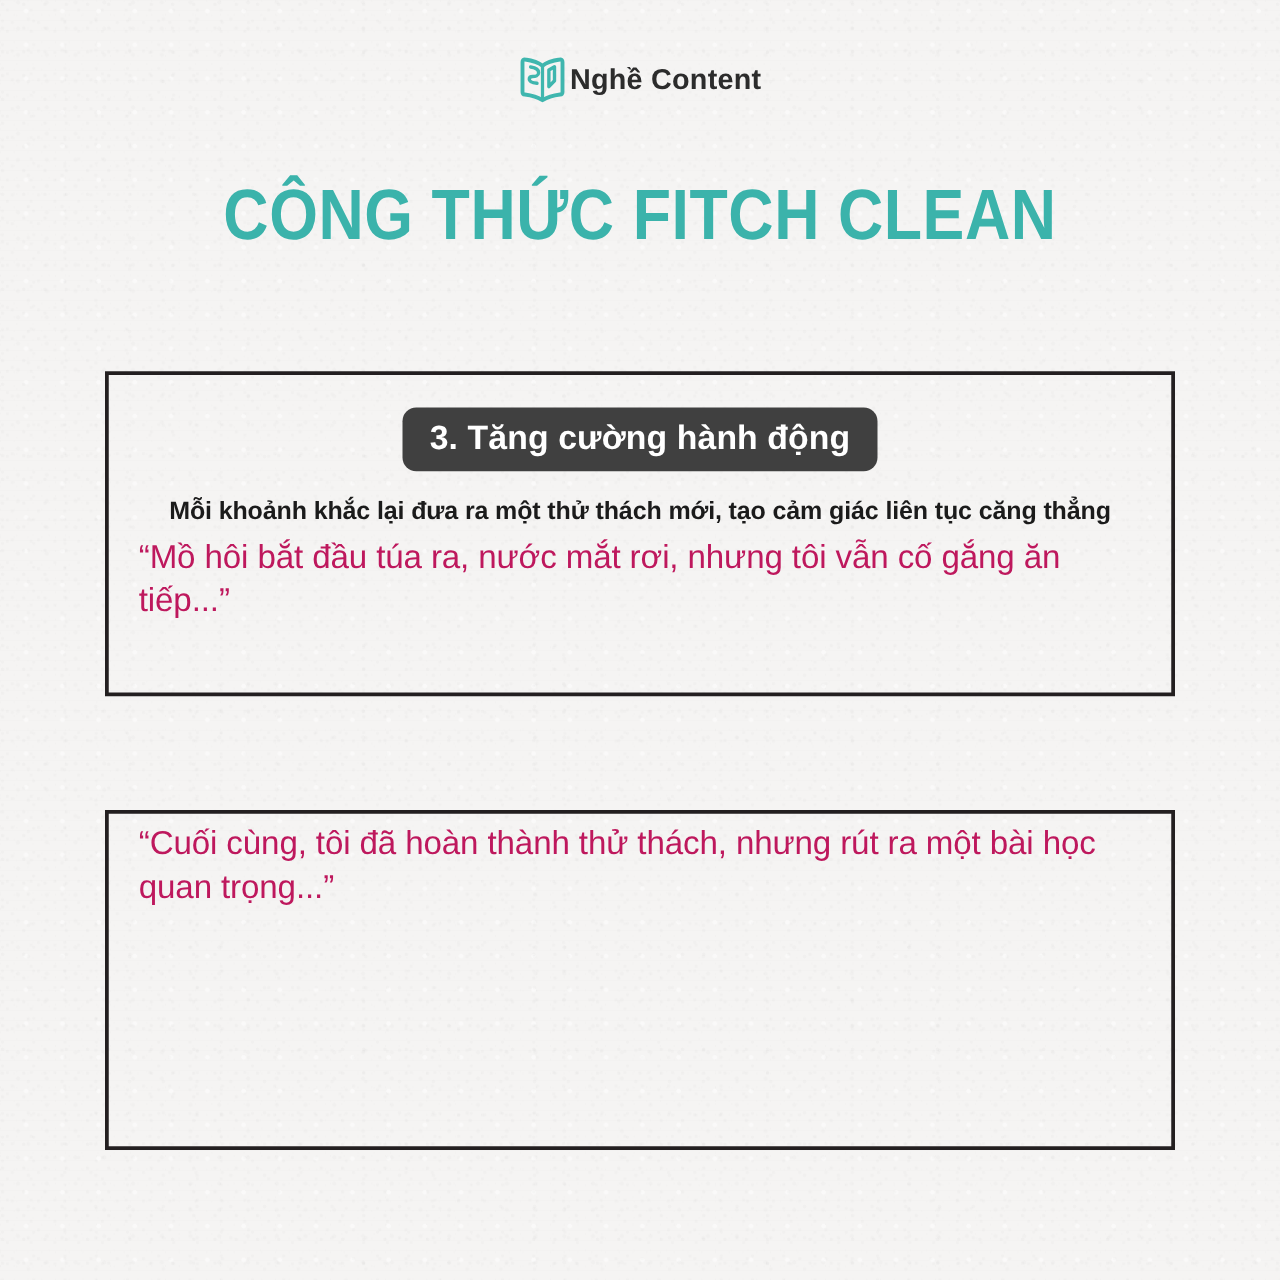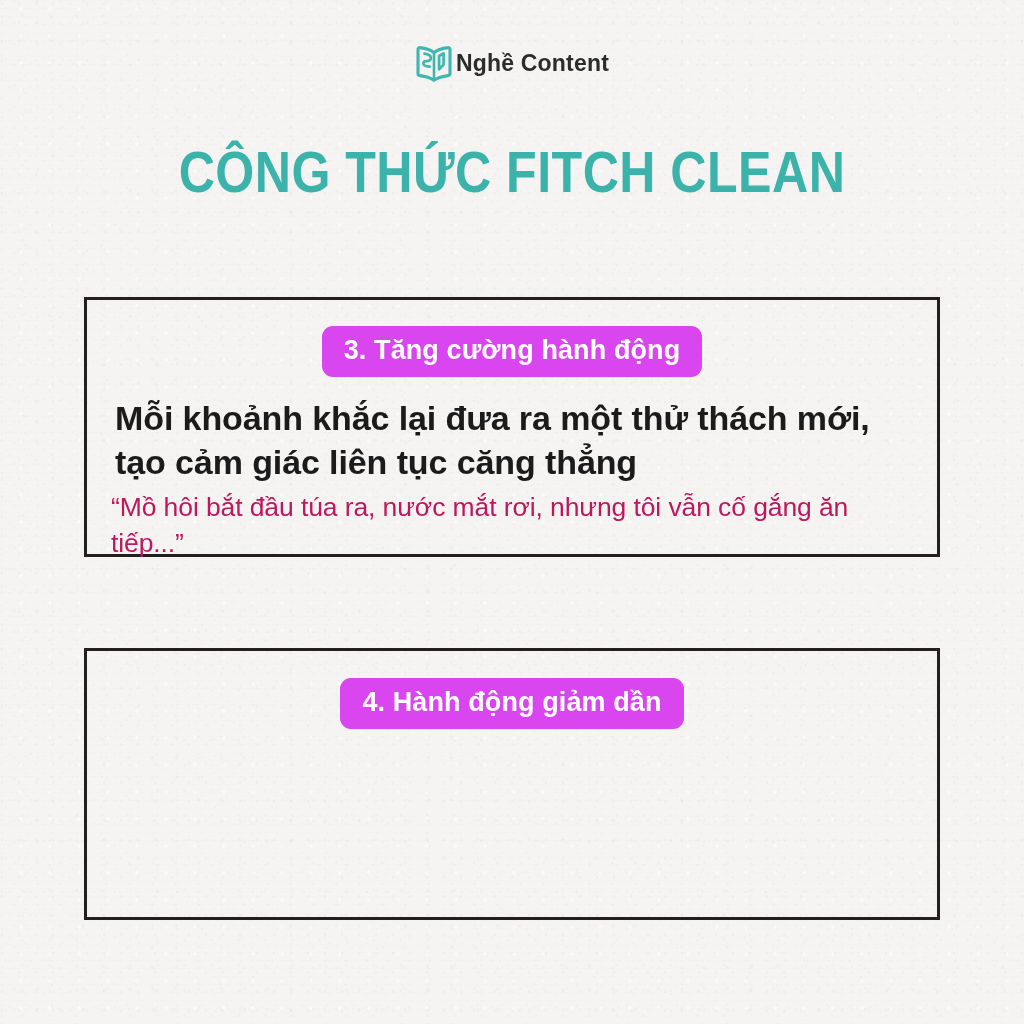--- a/index.html
+++ b/index.html
@@ -94,36 +94,36 @@
     position: absolute;
     border: 3px solid #231f20;
     background: transparent;
     padding: 0 22px;
   }
   #card-1 { left: 84px; top: 297px; width: 856px; height: 260px; }
   #card-2 { left: 84px; top: 648px; width: 856px; height: 272px; }
 
   .badge-row { display: flex; justify-content: center; }
   .badge {
-    background: #d946ef;
+    background: #404040;
     color: #ffffff;
     border-radius: 11px;
     font-size: 27px;
     font-weight: 600;
     line-height: 1;
     padding: 11px 22px 13px;
     white-space: nowrap;
     letter-spacing: .1px;
   }
   #card-1 .badge-row { margin-top: 26px; }
   #card-2 .badge-row { margin-top: 27px; }
 
   .headline {
-    text-align: left;
-    font-size: 34px;
+    text-align: center;
+    font-size: 20px;
     font-weight: 700;
     color: #1b1b1b;
     line-height: 1.30;
     letter-spacing: -.1px;
     padding: 0 6px;
   }
   #card-1 .headline { margin-top: 19px; }
   #card-2 .headline { margin-top: 19px; }
 
   .quote {
@@ -166,18 +166,16 @@
 
   <section class="card" id="card-1">
     <div class="badge-row">
       <span class="badge">3. Tăng cường hành động</span>
     </div>
     <p class="headline">Mỗi khoảnh khắc lại đưa ra một thử thách mới, tạo cảm giác liên tục căng thẳng</p>
     <p class="quote">“Mồ hôi bắt đầu túa ra, nước mắt rơi, nhưng tôi vẫn cố gắng ăn tiếp...”</p>
   </section>
 
   <section class="card" id="card-2">
-    <div class="badge-row">
-      <span class="badge">4. Hành động giảm dần</span>
-    </div>
+    <p class="quote">“Cuối cùng, tôi đã hoàn thành thử thách, nhưng rút ra một bài học quan trọng...”</p>
   </section>
 
 </div>
 
 </body></html>

